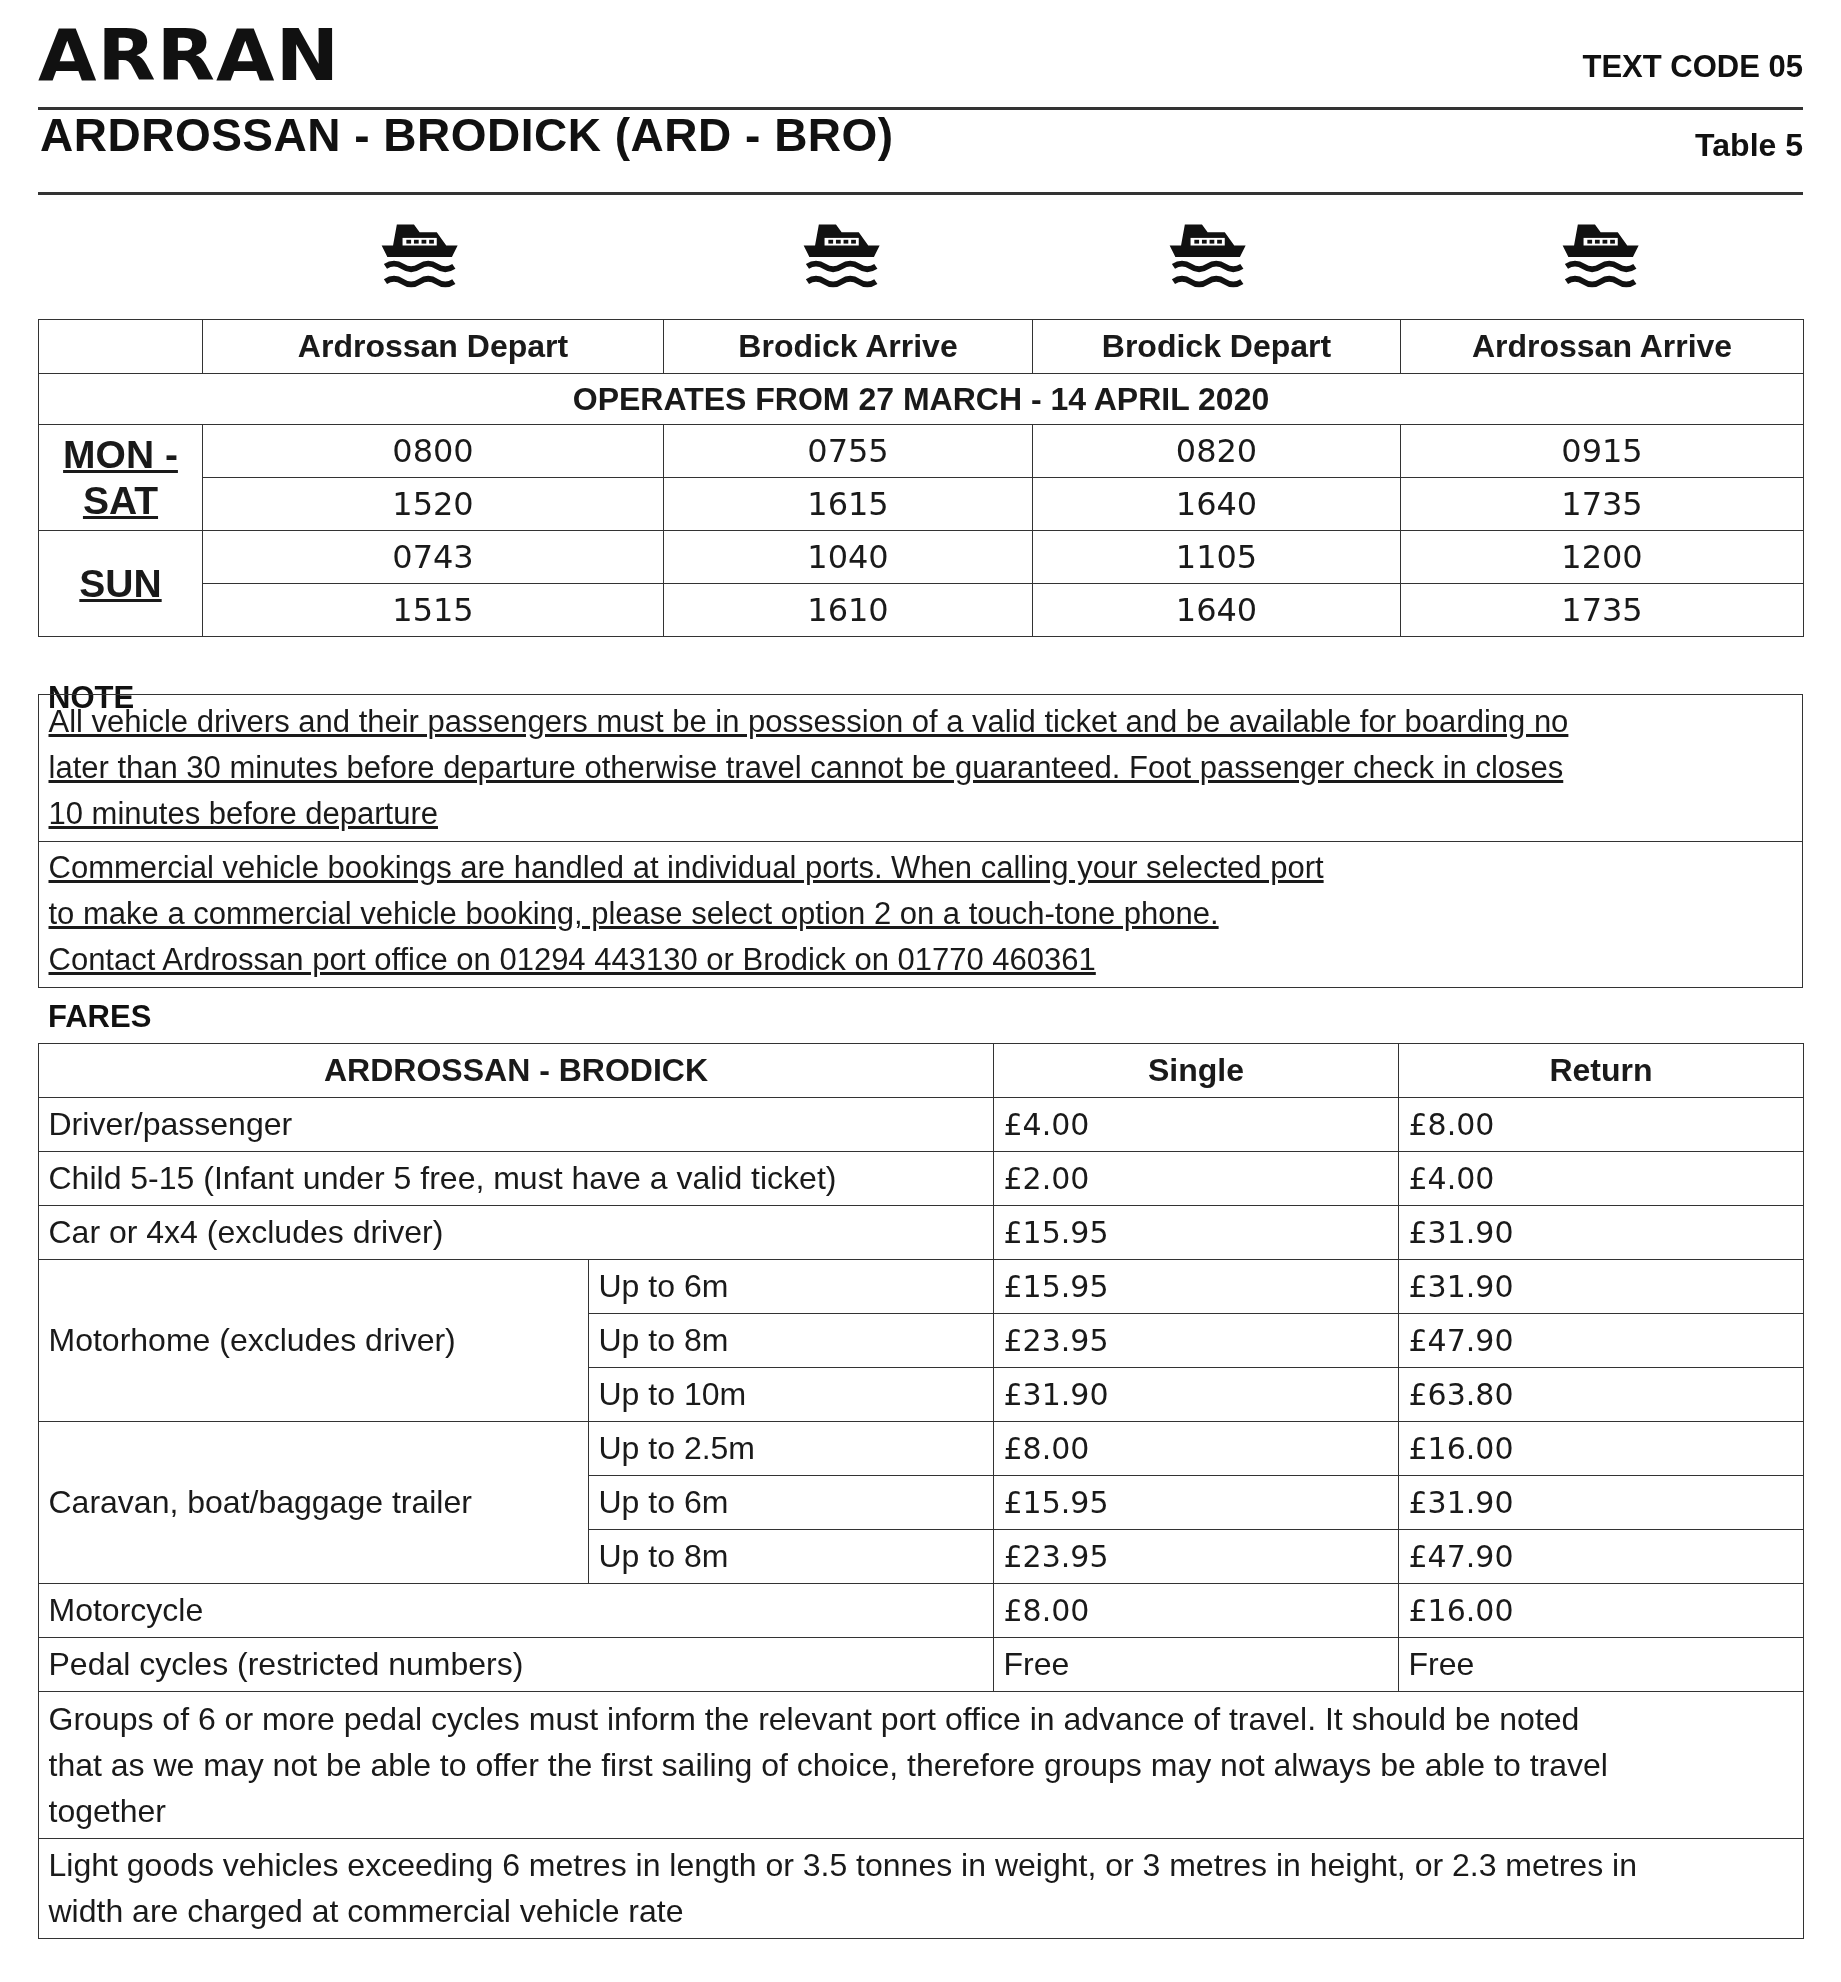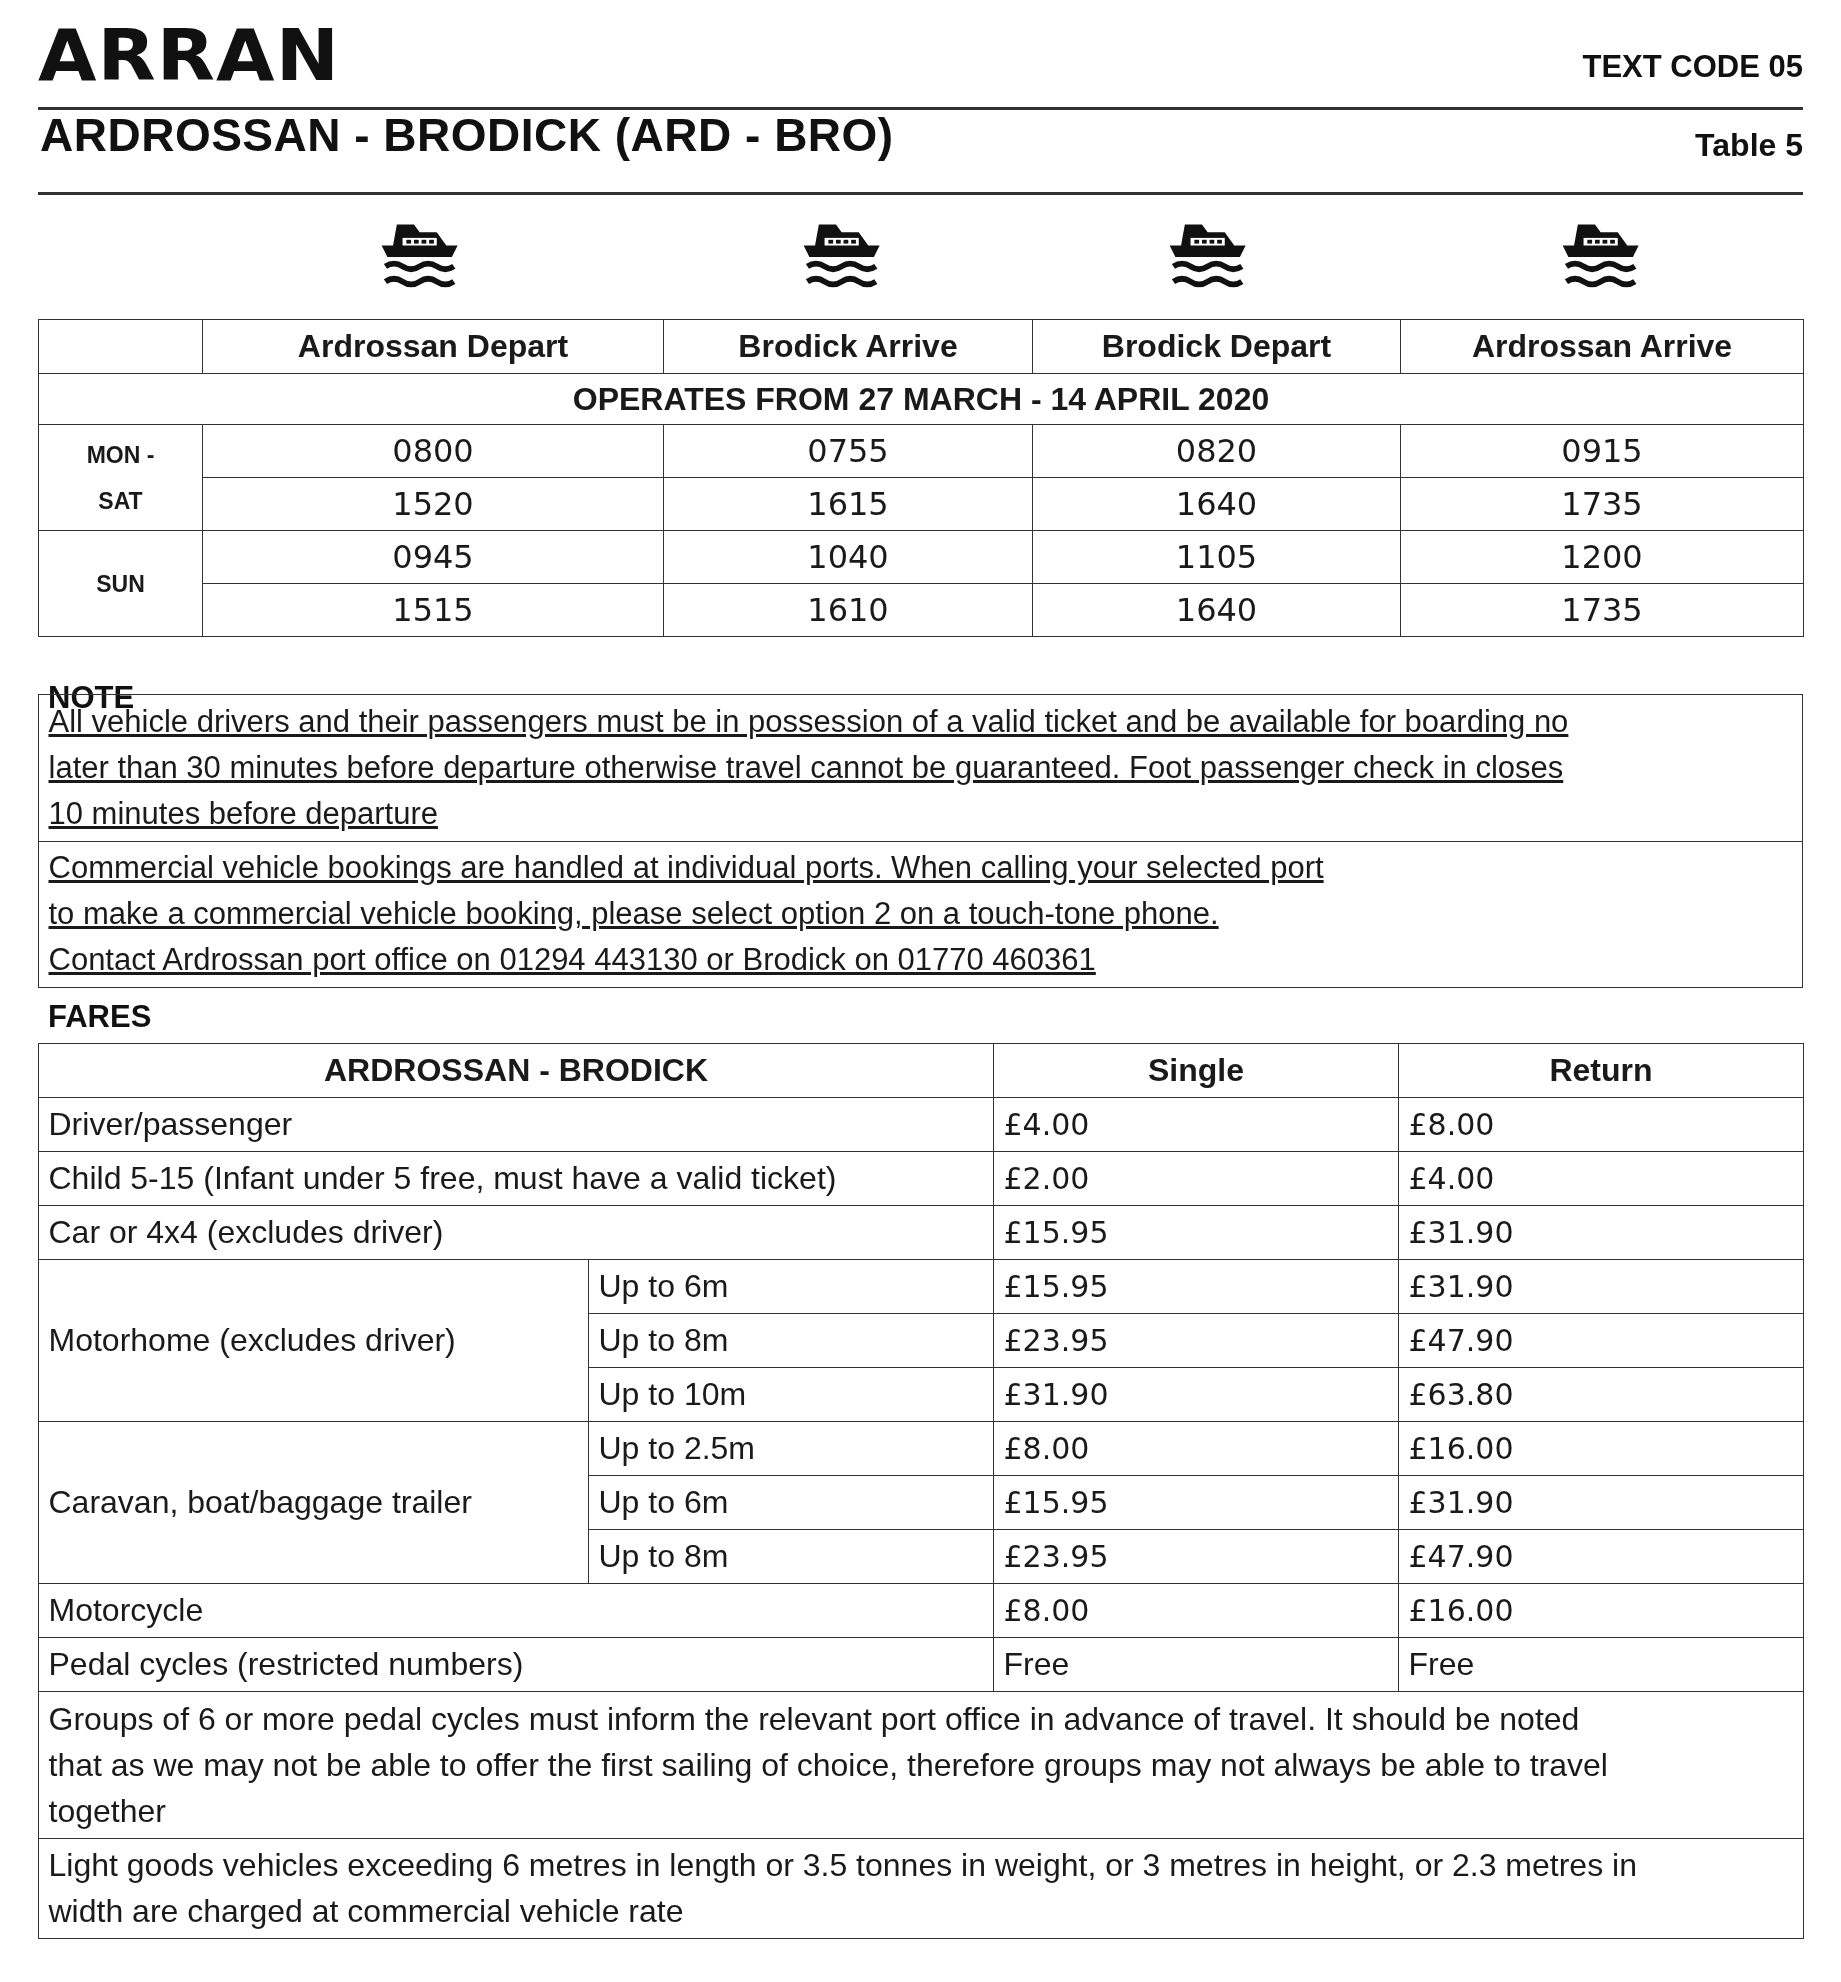--- a/index.html
+++ b/index.html
@@ -16,21 +16,21 @@
 
   .ship { position: absolute; top: 217px; width: 105px; height: 76px; }
   .ship svg { width: 105px; height: 76px; }
 
   table { border-collapse: collapse; position: absolute; left: 38px; width: 1765px; table-layout: fixed; }
   td, th { border: 1.9px solid #333; }
 
   .sched { top: 319px; }
   .sched th { height: 54px; font-size: 32px; font-weight: bold; text-align: center; }
   .sched td { font-size: 32px; text-align: center; height: 53px; font-family: "DejaVu Sans", sans-serif; font-weight: 400; }
-  .sched td.day { font-weight: bold; font-family: "Liberation Sans", sans-serif; font-size: 23px; line-height: 46px; }
+  .sched td.day { font-weight: bold; font-family: "Liberation Sans", sans-serif; font-size: 39px; line-height: 46px; text-decoration: underline; }
   .sched td.ops { font-weight: bold; font-family: "Liberation Sans", sans-serif; height: 51px; }
 
   .section-label { position: absolute; left: 48px; font-size: 31px; font-weight: bold; color: #111; }
   .note-label { top: 680px; }
   .fares-label { top: 999px; }
 
   .notes { top: 694px; text-decoration: underline; }
   .notes td { font-size: 31px; line-height: 46px; padding: 3.8px 9.5px 3.8px 9.5px; text-align: left; color: #1a1a1a; }
 
   .fares { top: 1043px; }
@@ -106,21 +106,21 @@
     <td>0915</td>
   </tr>
   <tr>
     <td>1520</td>
     <td>1615</td>
     <td>1640</td>
     <td>1735</td>
   </tr>
   <tr>
     <td class="day" rowspan="2">SUN</td>
-    <td>0945</td>
+    <td>0743</td>
     <td>1040</td>
     <td>1105</td>
     <td>1200</td>
   </tr>
   <tr>
     <td>1515</td>
     <td>1610</td>
     <td>1640</td>
     <td>1735</td>
   </tr>

